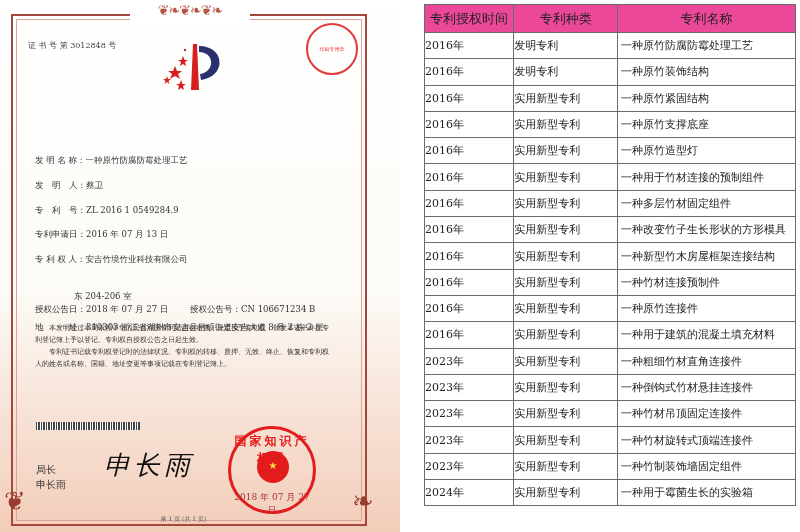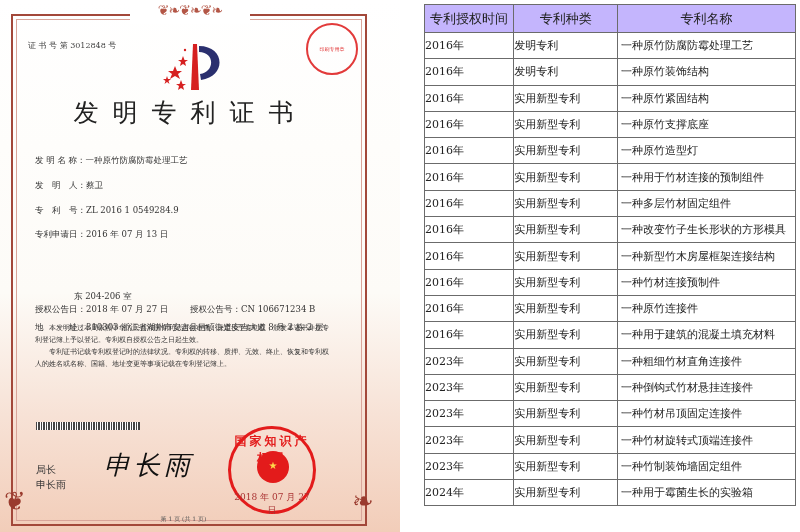--- a/index.html
+++ b/index.html
@@ -34,21 +34,21 @@
           border:3px solid #e31b1b; box-sizing:border-box; color:#e31b1b; }
   .stamp-big .ring-text { position:absolute; left:0; right:0; top:4px; text-align:center; font-size:12px; font-weight:bold; letter-spacing:3px; }
   .stamp-big .emblem { position:absolute; left:26px; top:22px; width:32px; height:32px; border-radius:50%; background:#e31b1b; color:#ffd84a; font-size:10px; text-align:center; line-height:30px; }
   .stamp-big .date { position:absolute; left:-2px; right:-2px; top:62px; text-align:center; font-size:9px; color:#a33; }
   .page-footer { position:absolute; left:0; width:367px; top:515px; text-align:center; font-size:6px; color:#555; }
 
   
   .patent-table { position:absolute; left:424px; top:4px; width:372px; border-collapse:collapse;
           font-family:"DejaVu Serif","Liberation Serif",serif; font-size:11px; color:#222; }
   .patent-table th, .patent-table td { border:1px solid #6b6b6b; height:25.3px; padding:0; }
-  .patent-table th { background:#c4b5fd; font-weight:normal; font-size:13px; height:27px; }
+  .patent-table th { background:#ec4899; font-weight:normal; font-size:13px; height:27px; }
   .patent-table td.c1, .patent-table td.c2 { text-align:left; }
   .patent-table td.c3 { text-align:left; padding-left:3px; }
   .col1 { width:89px; } .col2 { width:104px; } .col3 { width:179px;margin-top:16px; }
 </style>
 </head>
 <body>
 
 <div class="cert">
   <div class="cert-border">
     <div class="cert-border-inner"></div>
@@ -66,33 +66,35 @@
     <polygon points="28,14 29.5,18 33,18 30,20 31,24 28,22 25,24 26,20 23,18 26.5,18" fill="#d62020"></polygon>
     <polygon points="12,34 13,37 16,37 13.5,39 14.5,42 12,40 9.5,42 10.5,39 8,37 11,37" fill="#d62020"></polygon>
     <polygon points="26,38 27.5,42 31,42 28,44 29,48 26,46 23,48 24,44 21,42 24.5,42" fill="#d62020"></polygon>
     <circle cx="30" cy="8" r="1.2" fill="#d62020"></circle>
   </svg>
 
   <div class="stamp-small">
     <span>印刷专用章</span>
   </div>
 
-  <div class="cert-title">发明专利证书</div>
 
   <div class="field" style="top:155px;">
     <span class="lbl">发 明 名 称：</span><span>一种原竹防腐防霉处理工艺</span>
   </div>
   <div class="field" style="top:180px;">
     <span class="lbl">发　明　人：</span><span>蔡卫</span>
   </div>
   <div class="field" style="top:205px;">
     <span class="lbl">专　利　号：</span><span>ZL 2016 1 0549284.9</span>
   </div>
   <div class="field" style="top:229px;">
     <span class="lbl">专利申请日：</span><span>2016 年 07 月 13 日</span>
+  </div>
+  <div class="field" style="top:254px;">
+    <span class="lbl">专 利 权 人：</span><span>安吉竹境竹业科技有限公司</span>
   </div>
   <div class="field" style="top:275px;margin-top:47px;">
     <span class="lbl">地　　　址：</span><span>310303 浙江省湖州市安吉县昌硕街道安吉大道 8 号 2 栋 2 层</span>
   </div>
   <div class="field" style="top:291px;left:74px;">东 204-206 室</div>
   <div class="field" style="top:304px;">
     <span>授权公告日：</span><span>2018 年 07 月 27 日</span>
   </div>
   <div class="field" style="top:304px;left:190px;">
     <span>授权公告号：</span><span>CN 106671234 B</span>

